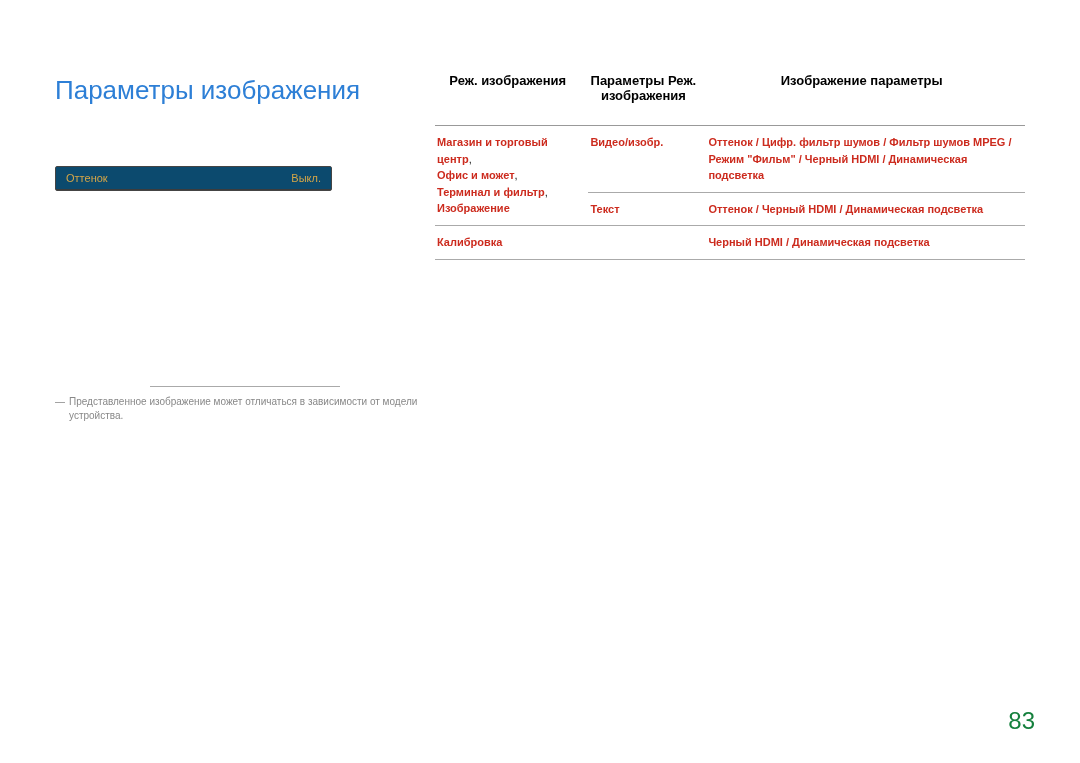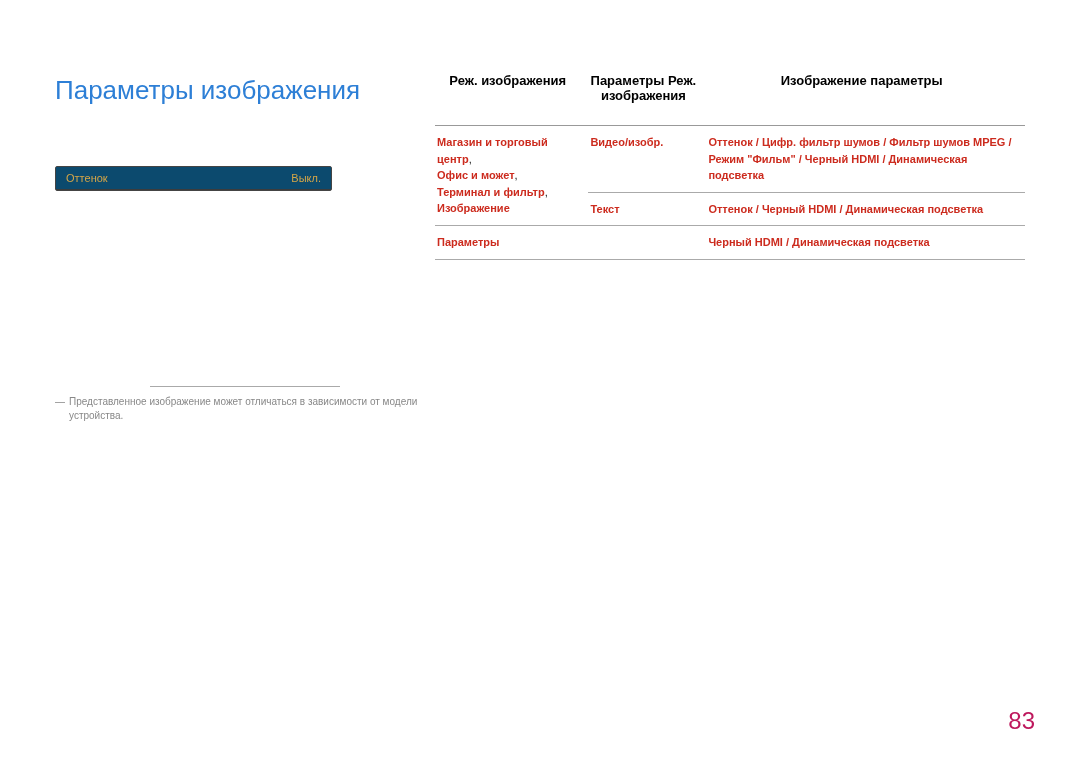--- a/index.html
+++ b/index.html
@@ -114,21 +114,21 @@
 
   .col-mode { width: 26%; }
   .col-param { width: 20%; margin-left: 36px; }
   .col-adj { width: 54%; }
 
   .page-num {
     position: absolute;
     right: 45px;
     bottom: 28px;
     font-size: 24px;
-    color: #be185d;
+    color: #15803d;
     font-weight: 400;
   }
 </style>
 </head>
 <body>
 
 <div class="page">
   <div class="left-col">
     <h1 class="main-title">Параметры изображения</h1>
 
@@ -165,21 +165,21 @@
             <span class="red">Изображение</span>
           </td>
           <td><span class="red">Видео/изобр.</span></td>
           <td><span class="red">Оттенок / Цифр. фильтр шумов / Фильтр шумов MPEG / Режим "Фильм" / Черный HDMI / Динамическая подсветка</span></td>
         </tr>
         <tr>
           <td><span class="red">Текст</span></td>
           <td><span class="red">Оттенок / Черный HDMI / Динамическая подсветка</span></td>
         </tr>
         <tr>
-          <td><span class="red">Параметры</span></td>
+          <td><span class="red">Калибровка</span></td>
           <td></td>
           <td><span class="red">Черный HDMI / Динамическая подсветка</span></td>
         </tr>
       </tbody>
     </table>
   </div>
 
   <div class="page-num">83</div>
 </div>
 

